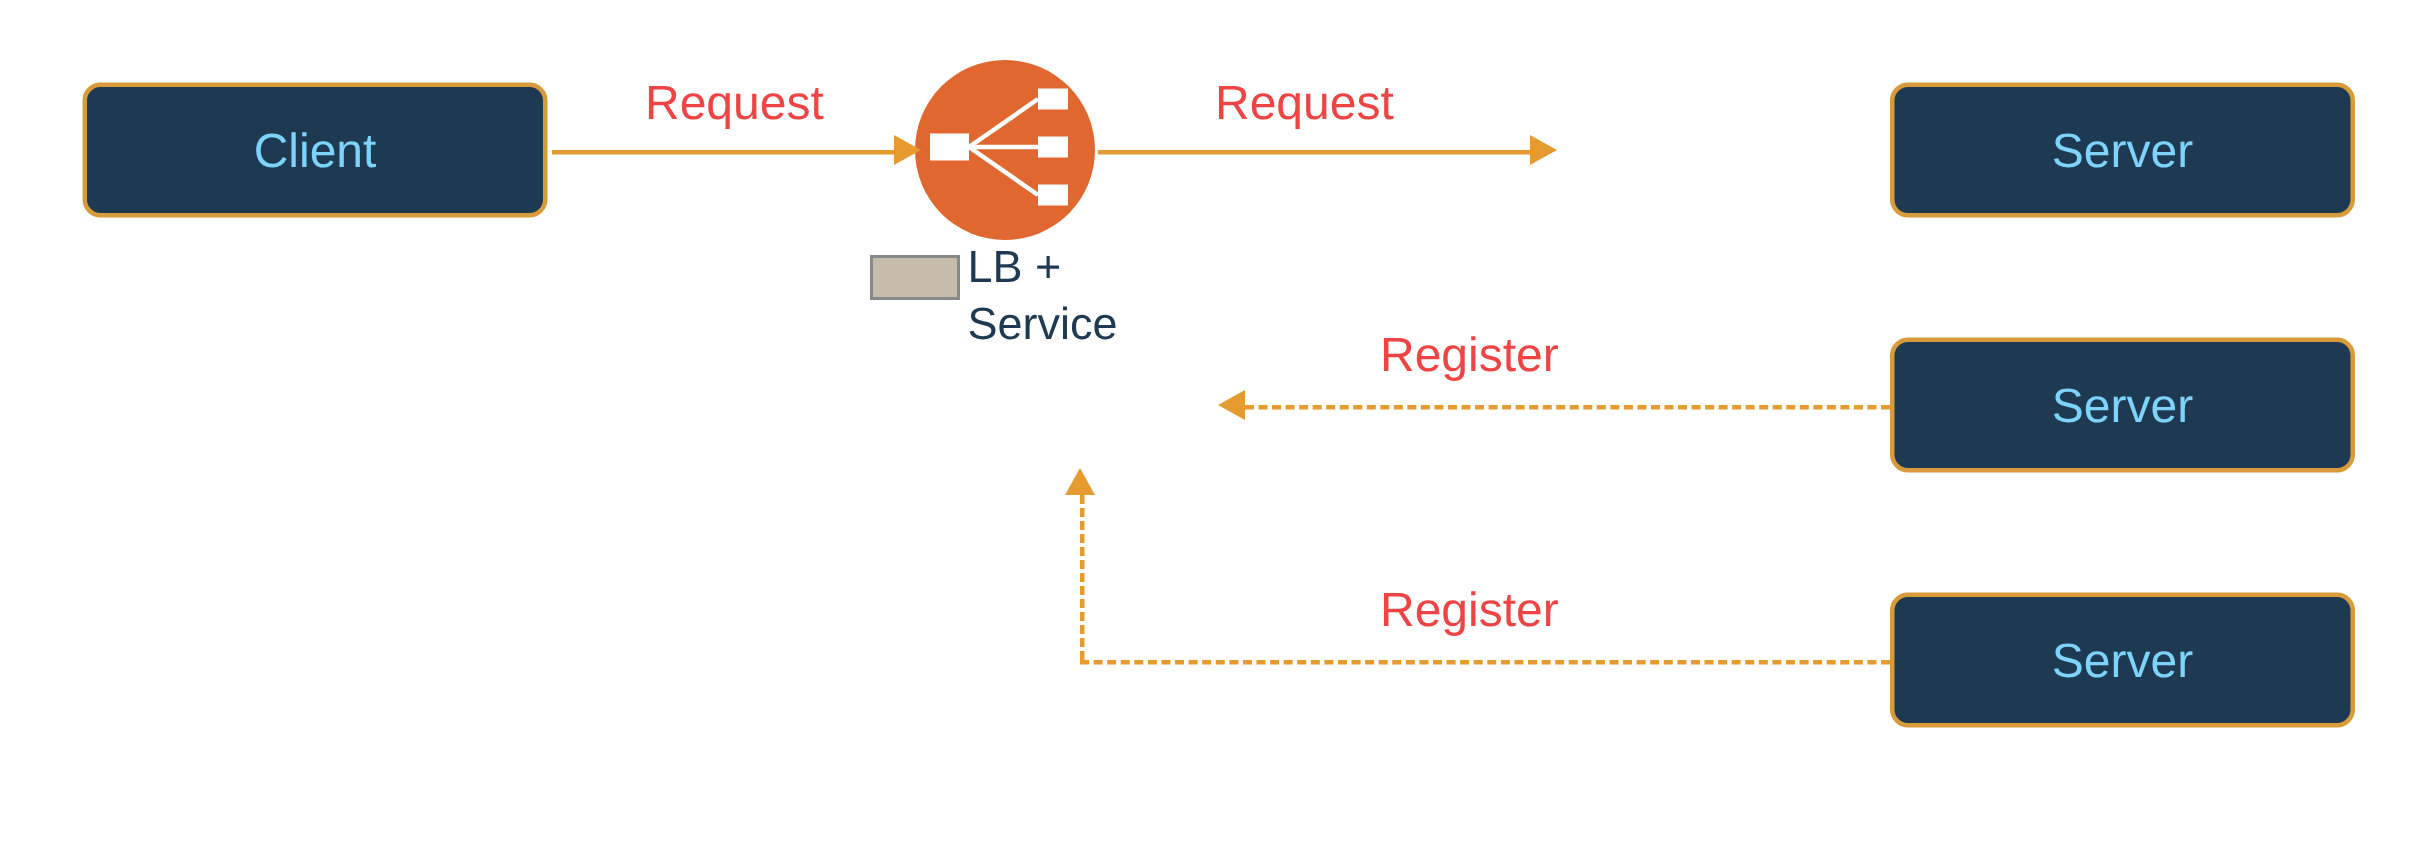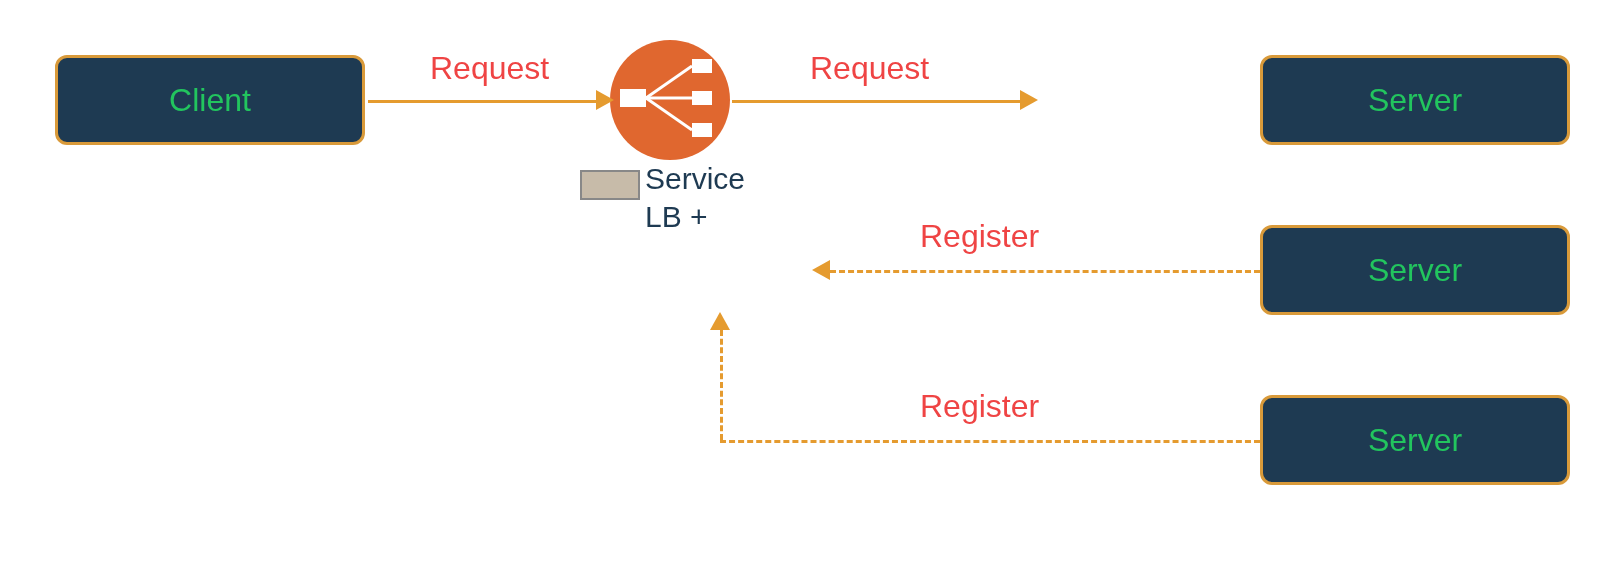--- a/index.html
+++ b/index.html
@@ -8,21 +8,21 @@
       height: 562px;
       background: #ffffff;
       font-family: Arial, Helvetica, sans-serif;
       position: relative;
     }
     .node-box {
       position: absolute;
       background: #1e3a52;
       border: 3px solid #d99a3a;
       border-radius: 12px;
-      color: #22c55e;
+      color: #7dd3fc;
       font-size: 32px;
       display: flex;
       align-items: center;
       justify-content: center;
       width: 310px;
       height: 90px;
     }
     .lb-circle {
       position: absolute;
       width: 120px;
@@ -127,22 +127,22 @@
       <rect x="72" y="70" width="20" height="14" fill="#fff"></rect>
       <line x1="26" y1="45" x2="72" y2="13" stroke="#fff" stroke-width="3"></line>
       <line x1="26" y1="45" x2="72" y2="45" stroke="#fff" stroke-width="3"></line>
       <line x1="26" y1="45" x2="72" y2="77" stroke="#fff" stroke-width="3"></line>
     </svg>
   </span>
 </div>
 
 <div class="db-pill"></div>
 <div class="lb-label">
+  <div>LB +</div>
   <div>Service</div>
-  <div>LB +</div>
 </div>
 
 <div class="arrow-solid" style="left:368px; top:100px; width:230px;"></div>
 <div class="arrow-head" style="left:596px; top:90px;"></div>
 <div class="arrow-label" style="left:430px; top:50px;">Request</div>
 
 <div class="arrow-solid" style="left:732px; top:100px; width:290px;"></div>
 <div class="arrow-head" style="left:1020px; top:90px;"></div>
 <div class="arrow-label" style="left:810px; top:50px;">Request</div>
 

